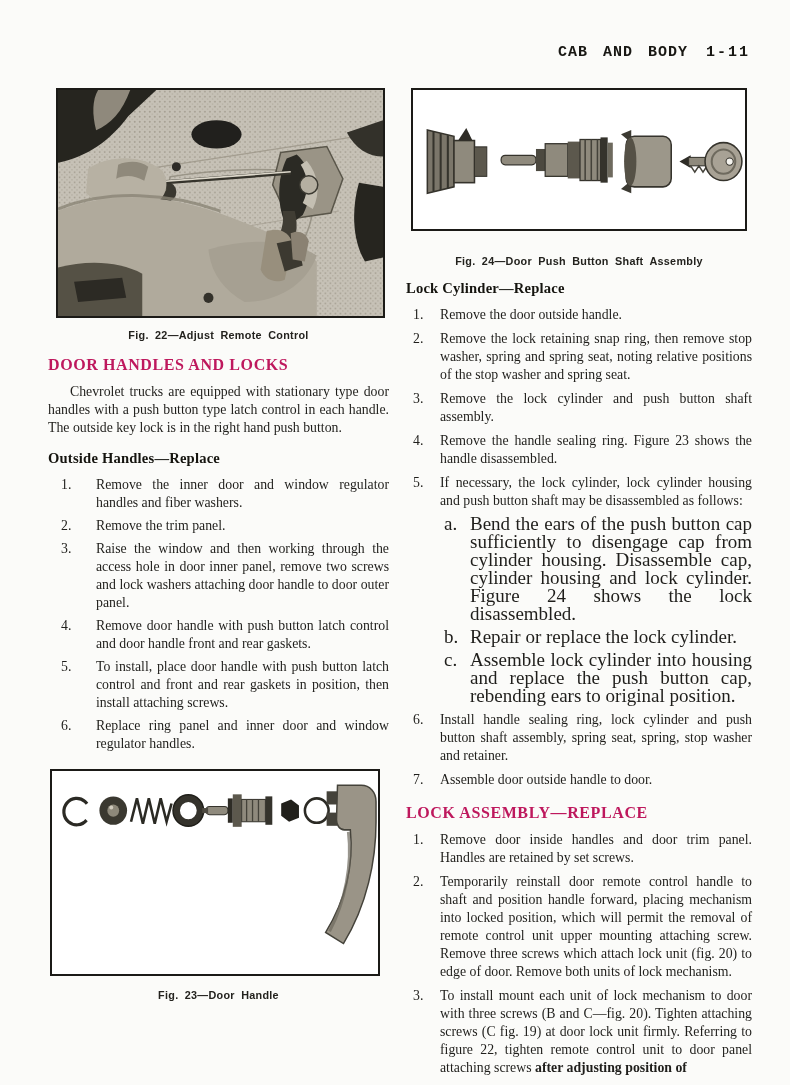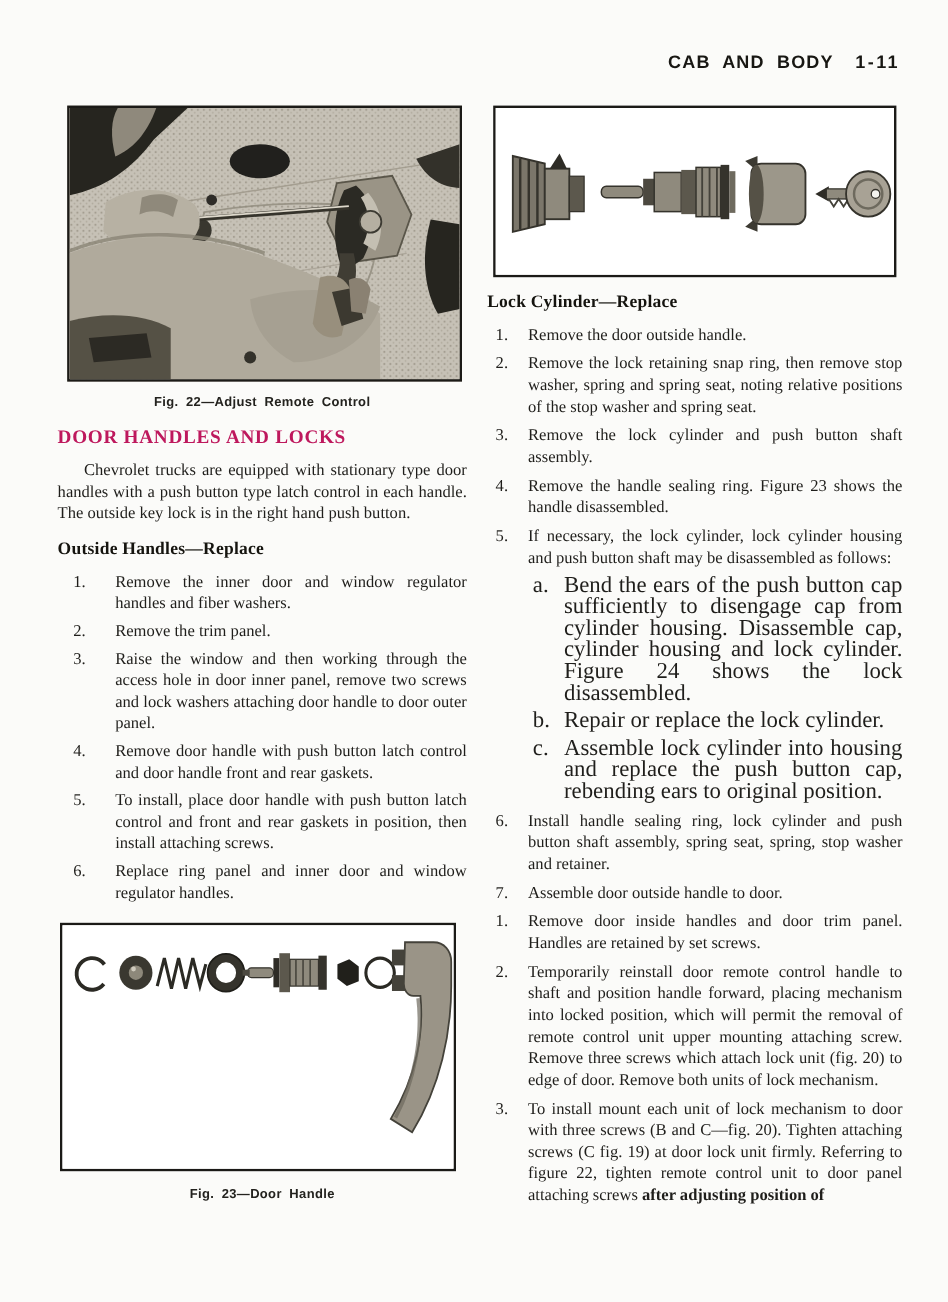--- a/index.html
+++ b/index.html
@@ -7,21 +7,21 @@
     width:790px;height:1085px;
     background:#fbfbf9;
     font-family:"Liberation Serif", serif;
     color:#1f1e1b;
     -webkit-font-smoothing:antialiased;
   }
   .page{position:relative;width:790px;height:1085px;overflow:hidden;}
 
   .header{
     position:absolute;top:44px;right:40px;
-    font-family:Liberation Sans, sans-serif;
+    font-family:Liberation Mono, monospace;
     font-weight:bold;font-size:15px;letter-spacing:1px;word-spacing:5px;
     color:#181713;
   }
   .header .pageno{margin-left:18px;letter-spacing:2px;}
 
   .col-left{position:absolute;left:48px;top:88px;width:341px;}
   .col-right{position:absolute;left:406px;top:88px;width:346px;}
 
   .figbox{border:2.5px solid #1b1a17;background:#ffffff;box-sizing:border-box;}
   .fig22{width:329px;height:230px;margin-left:8px;background:#c6c1b6;}
@@ -243,40 +243,42 @@
         <g>
           <path d="M260,68 L271,62 L271,74 Z" fill="#2e2c26"></path>
           <rect x="269" y="64" width="36" height="8" fill="#8f8a7d" stroke="#35332c" stroke-width="1"></rect>
           <path d="M271,72 l4,6 l4,-6 l4,6 l4,-6 l4,6 l4,-6" stroke="#44423a" fill="none" stroke-width="1.5"></path>
           <circle cx="303" cy="68" r="18" fill="#a8a295" stroke="#35332c" stroke-width="1.5"></circle>
           <circle cx="303" cy="68" r="11.5" fill="none" stroke="#6e6a5e" stroke-width="2"></circle>
           <circle cx="309" cy="68" r="3.5" fill="#f5f4ef" stroke="#35332c" stroke-width="1"></circle>
         </g>
       </svg>
     </div>
+    <div class="caption cap24">Fig. 24—Door Push Button Shaft Assembly</div>
 
     <h2 class="sub">Lock Cylinder—Replace</h2>
 
     <ol class="steps">
       <li>Remove the door outside handle.</li>
       <li>Remove the lock retaining snap ring, then remove stop washer, spring and spring seat, noting relative positions of the stop washer and spring seat.</li>
       <li>Remove the lock cylinder and push button shaft assembly.</li>
       <li>Remove the handle sealing ring. Figure 23 shows the handle disassembled.</li>
       <li>
         <span>If necessary, the lock cylinder, lock cylinder housing and push button shaft may be disassembled as follows:</span>
         <ol class="substeps">
           <li>Bend the ears of the push button cap sufficiently to disengage cap from cylinder housing. Disassemble cap, cylinder housing and lock cylinder. Figure 24 shows the lock disassembled.</li>
           <li>Repair or replace the lock cylinder.</li>
           <li>Assemble lock cylinder into housing and replace the push button cap, rebending ears to original position.</li>
         </ol>
       </li>
       <li>Install handle sealing ring, lock cylinder and push button shaft assembly, spring seat, spring, stop washer and retainer.</li>
       <li>Assemble door outside handle to door.</li>
     </ol>
 
+    <h1 class="section">LOCK ASSEMBLY—REPLACE</h1>
 
     <ol class="steps">
       <li>Remove door inside handles and door trim panel. Handles are retained by set screws.</li>
       <li>Temporarily reinstall door remote control handle to shaft and position handle forward, placing mechanism into locked position, which will permit the removal of remote control unit upper mounting attaching screw. Remove three screws which attach lock unit (fig. 20) to edge of door. Remove both units of lock mechanism.</li>
       <li>
         <span>To install mount each unit of lock mechanism to door with three screws (B and C—fig. 20). Tighten attaching screws (C fig. 19) at door lock unit firmly. Referring to figure 22, tighten remote control unit to door panel attaching screws </span><span class="emph">after adjusting position of</span>
       </li>
     </ol>
   </div>
 

